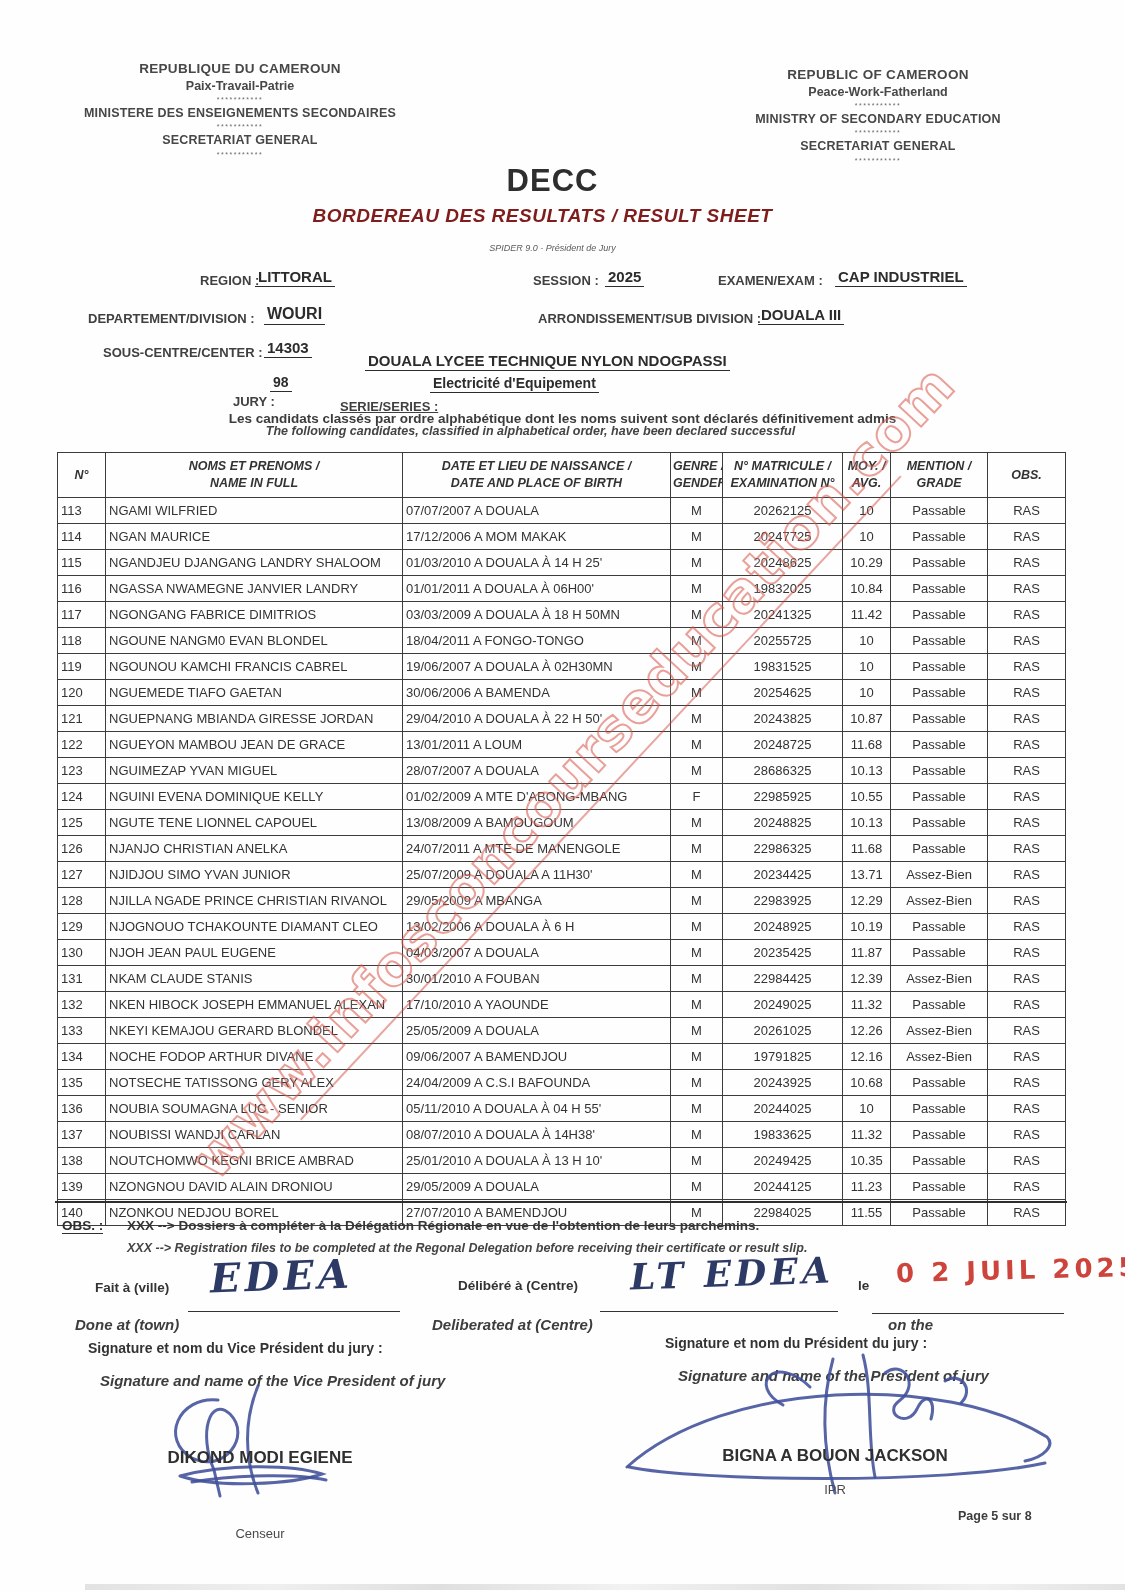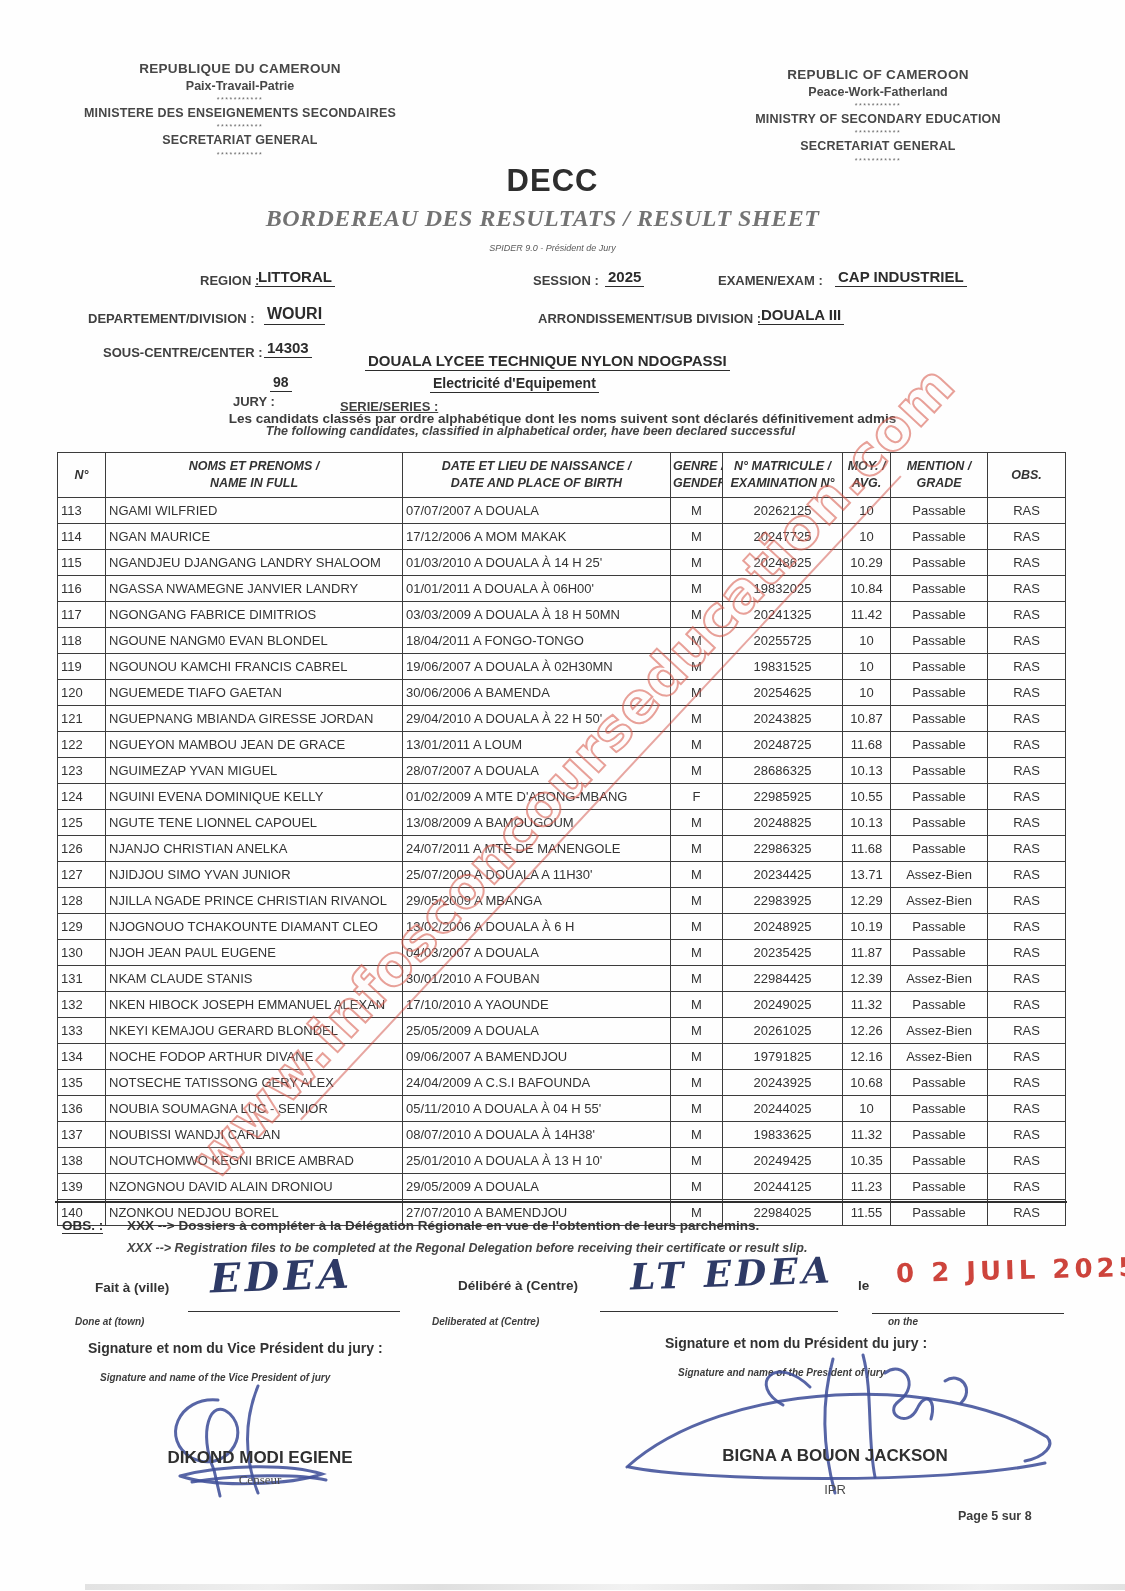--- a/index.html
+++ b/index.html
@@ -11,22 +11,22 @@
   
   .hdr{position:absolute;text-align:center;line-height:1.3;color:#474747;}
   .hdr .l1{font-weight:bold;font-size:13.5px;letter-spacing:.3px;}
   .hdr .l2{font-weight:bold;font-size:12.5px;}
   .hdr .dots{font-size:7px;letter-spacing:1.5px;color:#6a6a6a;line-height:1.6;}
   .hdr .l3{font-weight:bold;font-size:12.5px;letter-spacing:.2px;}
   
   .decc{position:absolute;top:163px;left:0;width:1105px;text-align:center;
     font-size:31px;font-weight:bold;color:#2e2e2e;letter-spacing:1px;}
   .bordereau{position:absolute;top:205px;left:0;width:1085px;text-align:center;
-    font-family:Liberation Serif, serif;font-style:italic;font-weight:bold;
-    font-size:24px;color:#737373;letter-spacing:.5px;}
+    font-family:Liberation Sans, sans-serif;font-style:italic;font-weight:bold;
+    font-size:19px;color:#7f1d1d;letter-spacing:.5px;}
   .spider{position:absolute;top:243px;left:0;width:1105px;text-align:center;
     font-size:9px;font-style:italic;color:#5b5b5b;}
   
   .lbl{position:absolute;font-weight:bold;font-size:13px;color:#404040;white-space:nowrap;}
   .val{position:absolute;font-weight:bold;font-size:15px;color:#2c2c2c;white-space:nowrap;
     border-bottom:1.8px solid #2c2c2c;padding:0 3px 1px 3px;}
   .intro-fr{position:absolute;top:403px;left:0;width:1125px;text-align:center;
     font-size:13.5px;font-weight:bold;color:#3c3c3c;margin-top:8px;}
   .intro-en{position:absolute;top:424px;left:0;width:1061px;text-align:center;
     font-size:12.5px;font-style:italic;font-weight:bold;color:#444;}
@@ -44,21 +44,21 @@
   td.c-avg{font-size:13.5px;}
   td.c-grade{text-align:center;font-size:11px;}
   .table-bottom-line{position:absolute;top:1201px;left:55px;width:1012px;border-top:2.6px solid #2e2e2e;}
   
   .obs-label{position:absolute;left:62px;top:1218px;font-weight:bold;font-size:13.5px;
     color:#2f2f2f;border-bottom:1.6px solid #2f2f2f;}
   .obs-fr{position:absolute;left:127px;top:1218px;font-weight:bold;font-size:13.5px;color:#373737;}
   .obs-en{position:absolute;left:127px;top:1241px;font-style:italic;font-weight:bold;font-size:12.5px;color:#444;}
   
   .f-lbl{position:absolute;font-weight:bold;font-size:13.5px;color:#333;white-space:nowrap;}
-  .f-lbl-i{position:absolute;font-weight:bold;font-style:italic;font-size:10px;color:#3d3d3d;white-space:nowrap;}
+  .f-lbl-i{position:absolute;font-weight:bold;font-style:italic;font-size:15px;color:#3d3d3d;white-space:nowrap;}
   .wline{position:absolute;border-top:1.6px solid #333;}
   .handwritten{position:absolute;font-family:"DejaVu Serif",serif;font-style:italic;font-weight:bold;
     color:#2e3a66;letter-spacing:4px;white-space:nowrap;transform:rotate(-2deg);}
   .stamp{position:absolute;font-family:"DejaVu Sans",sans-serif;font-weight:bold;font-size:26px;
     color:#c9352c;letter-spacing:4px;white-space:nowrap;transform:rotate(-1.5deg);opacity:.92;}
   .sig-name{position:absolute;font-weight:bold;font-size:17px;color:#2f2f2f;text-align:center;white-space:nowrap;}
   .sig-title{position:absolute;font-size:13px;color:#4a4a4a;text-align:center;}
   .page-num{position:absolute;font-size:12.5px;font-weight:bold;color:#3d3d3d;}
   
   .watermark-text{position:absolute;left:573px;top:772px;
@@ -468,21 +468,21 @@
   <path d="M12,122 C110,34 330,28 432,92 C440,100 430,112 410,116"></path>
   <path d="M14,122 C80,136 330,140 430,118"></path>
   <path d="M195,42 C160,8 132,40 168,60"></path>
   <path d="M218,14 C206,58 208,104 220,148"></path>
   <path d="M248,10 C258,48 252,92 260,132"></path>
   <path d="M270,28 C288,14 306,40 284,56 C268,68 292,84 302,64 C310,46 322,54 316,74"></path>
   <path d="M330,36 C345,26 360,44 346,58"></path>
 </svg>
 
 <div class="sig-name" style="left:110px;top:1448px;width:300px;">DIKOND MODI EGIENE</div>
-<div class="sig-title" style="left:110px;top:1472px;width:300px;font-family:Liberation Serif, serif;">Censeur</div>
+<div class="sig-title" style="left:110px;top:1526px;width:300px;">Censeur</div>
 <div class="sig-name" style="left:680px;top:1446px;width:310px;">BIGNA A BOUON JACKSON</div>
 <div class="sig-title" style="left:680px;top:1482px;width:310px;">IPR</div>
 
 <span class="page-num" style="left:958px;top:1509px;">Page 5 sur 8</span>
 
 <div class="watermark-line"></div>
 <div class="watermark-text">www.infosconcourseducation.com</div>
 
 <div class="bottom-noise"></div>
 

